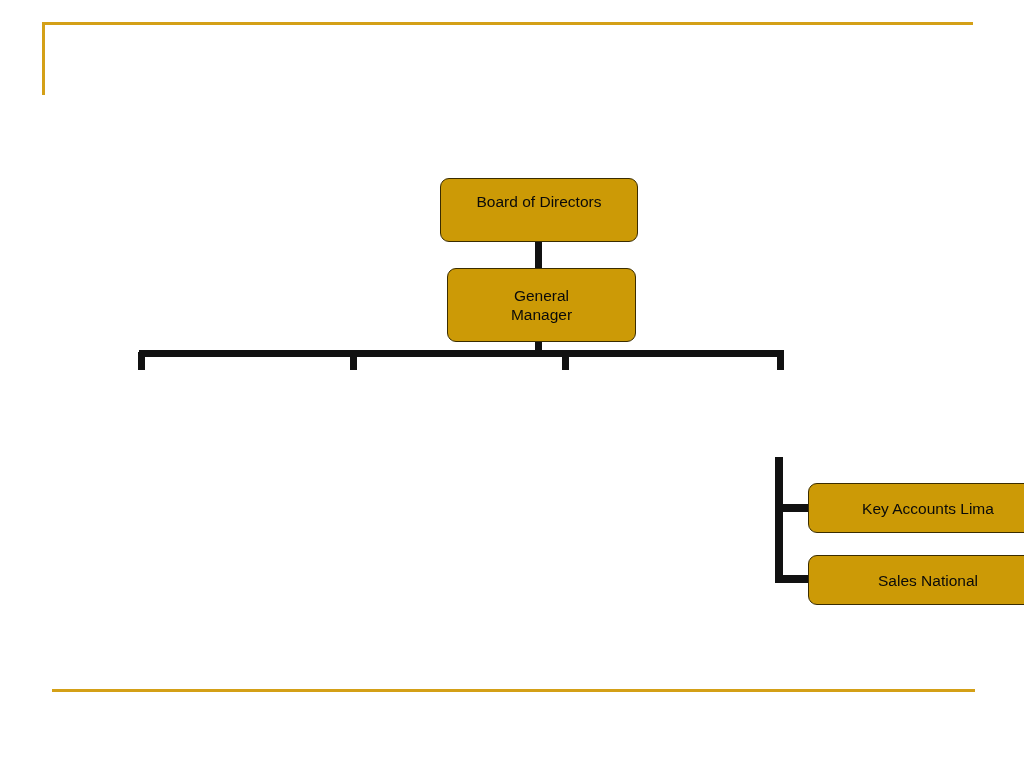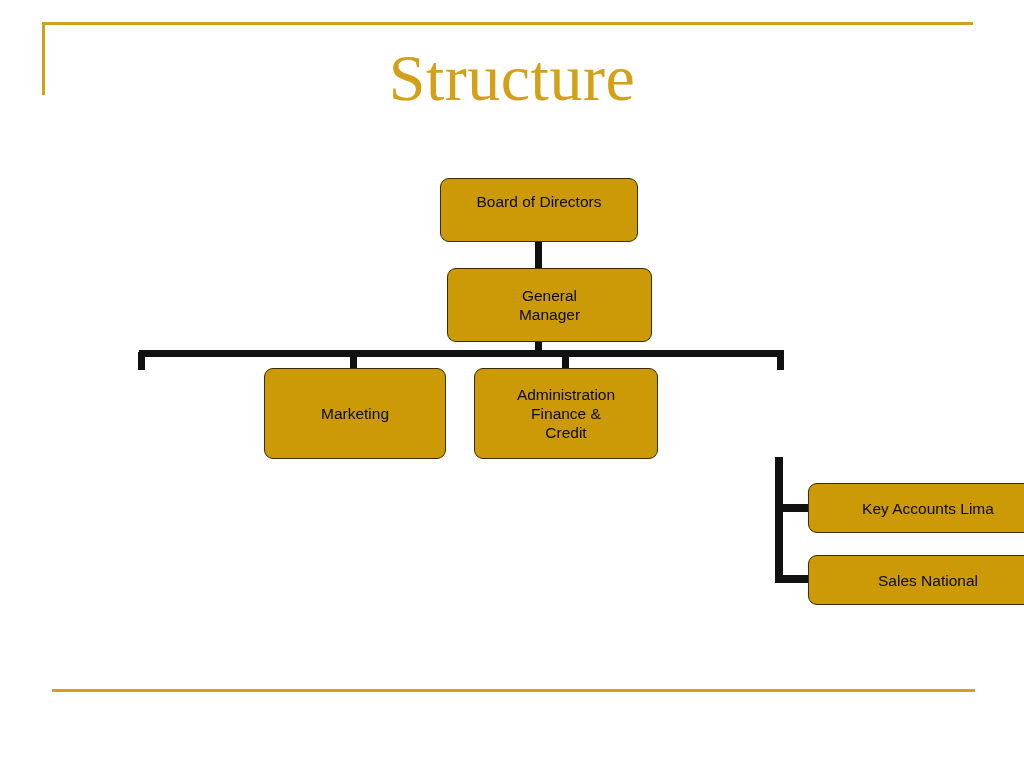--- a/index.html
+++ b/index.html
@@ -74,21 +74,21 @@
     padding: 6px 6px;
     white-space: pre-line;
   }
   .node.top-align {
     align-items: flex-start;
     padding-top: 13px;
   }
 
   
   #node-board         { left: 440px; top: 178px; width: 198px; height: 64px; }
-  #node-gm            { left: 447px; top: 268px; width: 205px; height: 74px; }
+  #node-gm            { left: 447px; top: 268px; width: 189px; height: 74px; }
   #node-logistics     { left: 51px;  top: 368px; width: 182px; height: 91px; }
   #node-marketing     { left: 264px; top: 368px; width: 182px; height: 91px; }
   #node-admin         { left: 474px; top: 368px; width: 184px; height: 91px; }
   #node-sales         { left: 687px; top: 368px; width: 182px; height: 91px; }
   #node-key-accounts  { left: 808px; top: 483px; width: 240px; height: 50px; }
   #node-sales-nat     { left: 808px; top: 555px; width: 240px; height: 50px; }
 
   
   .conn {
     position: absolute;
@@ -113,43 +113,38 @@
 </style>
 </head>
 <body>
 
 <div id="slide">
 
   <div class="rule-top-h"></div>
   <div class="rule-top-v"></div>
   <div class="rule-bottom"></div>
 
-  <div class="slide-title">Structure</div>
 
   <div class="conn" id="conn-board-gm"></div>
   <div class="conn" id="conn-gm-bus"></div>
   <div class="conn" id="conn-bus"></div>
   <div class="conn" id="stub-logistics"></div>
   <div class="conn" id="stub-marketing"></div>
   <div class="conn" id="stub-admin"></div>
   <div class="conn" id="stub-sales"></div>
   <div class="conn" id="conn-sales-spine"></div>
   <div class="conn" id="arm-key-accounts"></div>
   <div class="conn" id="arm-sales-nat"></div>
 
   <div class="node top-align" id="node-board">Board of Directors</div>
 
   <div class="node" id="node-gm">General
 Manager</div>
 
 
-  <div class="node" id="node-marketing">Marketing</div>
 
-  <div class="node" id="node-admin">Administration
-Finance &amp;
-Credit</div>
 
 
   <div class="node" id="node-key-accounts">Key Accounts Lima</div>
 
   <div class="node" id="node-sales-nat">Sales National</div>
 
 </div>
 
 </body></html>

